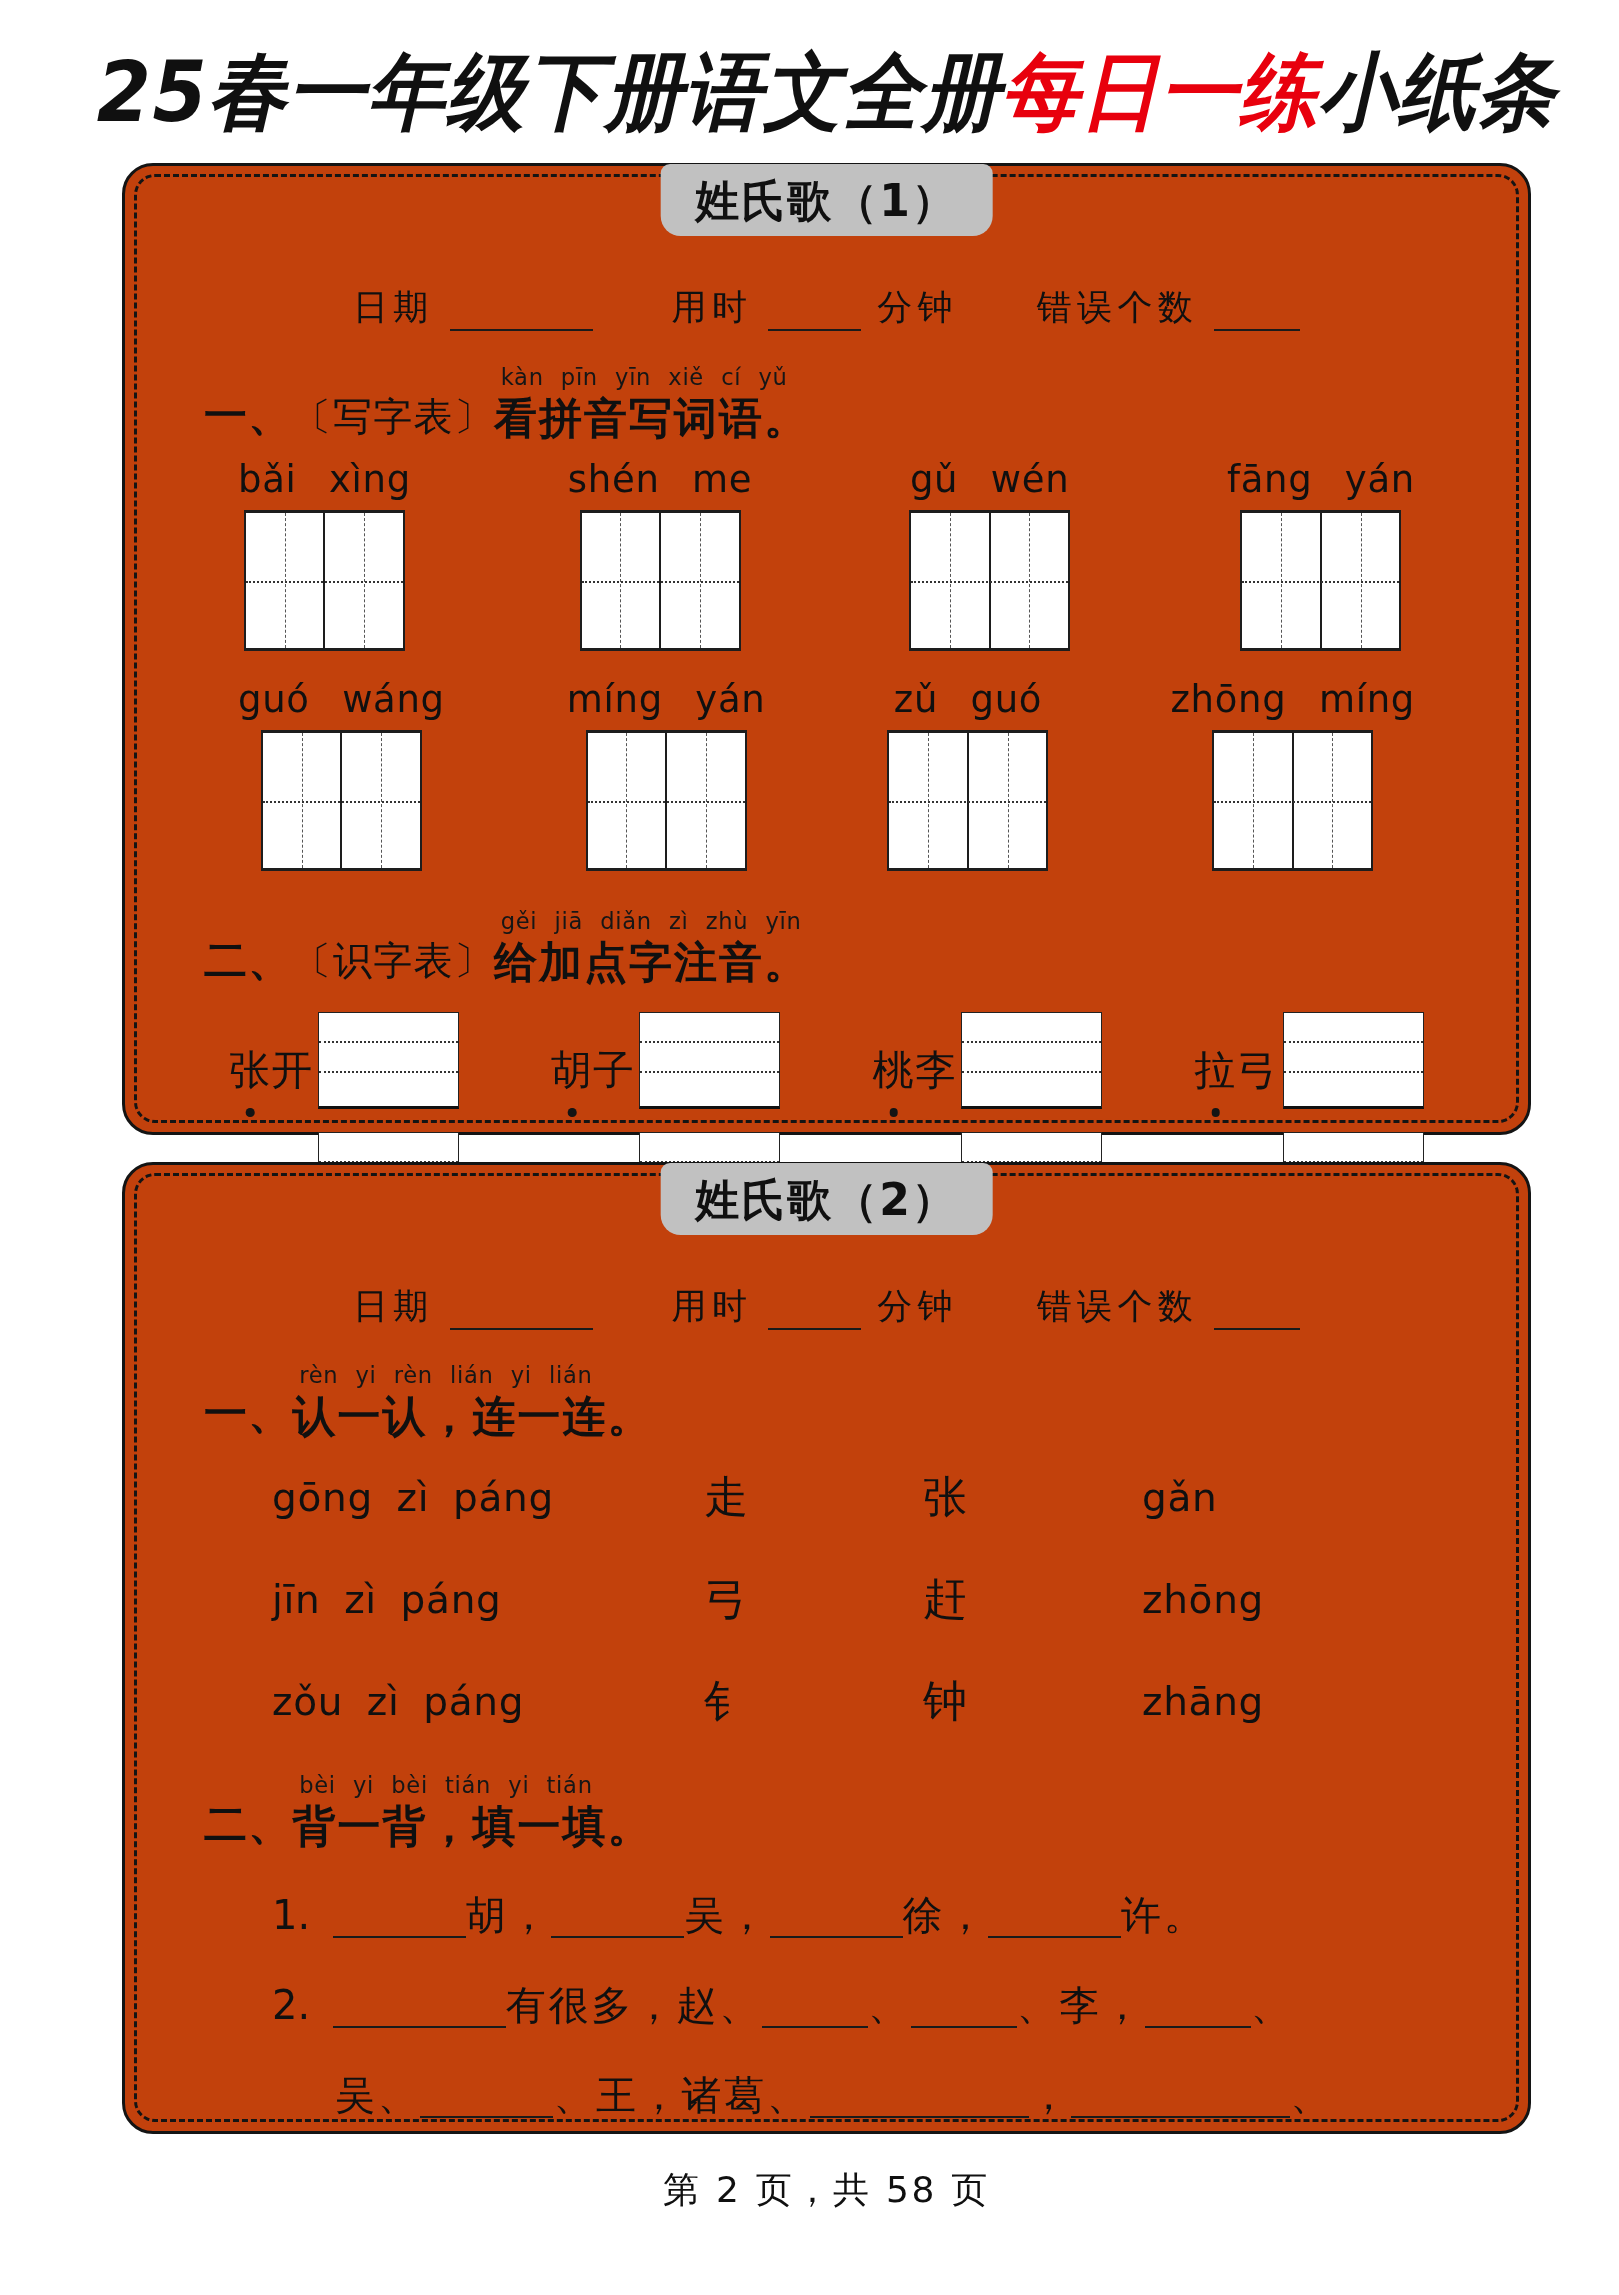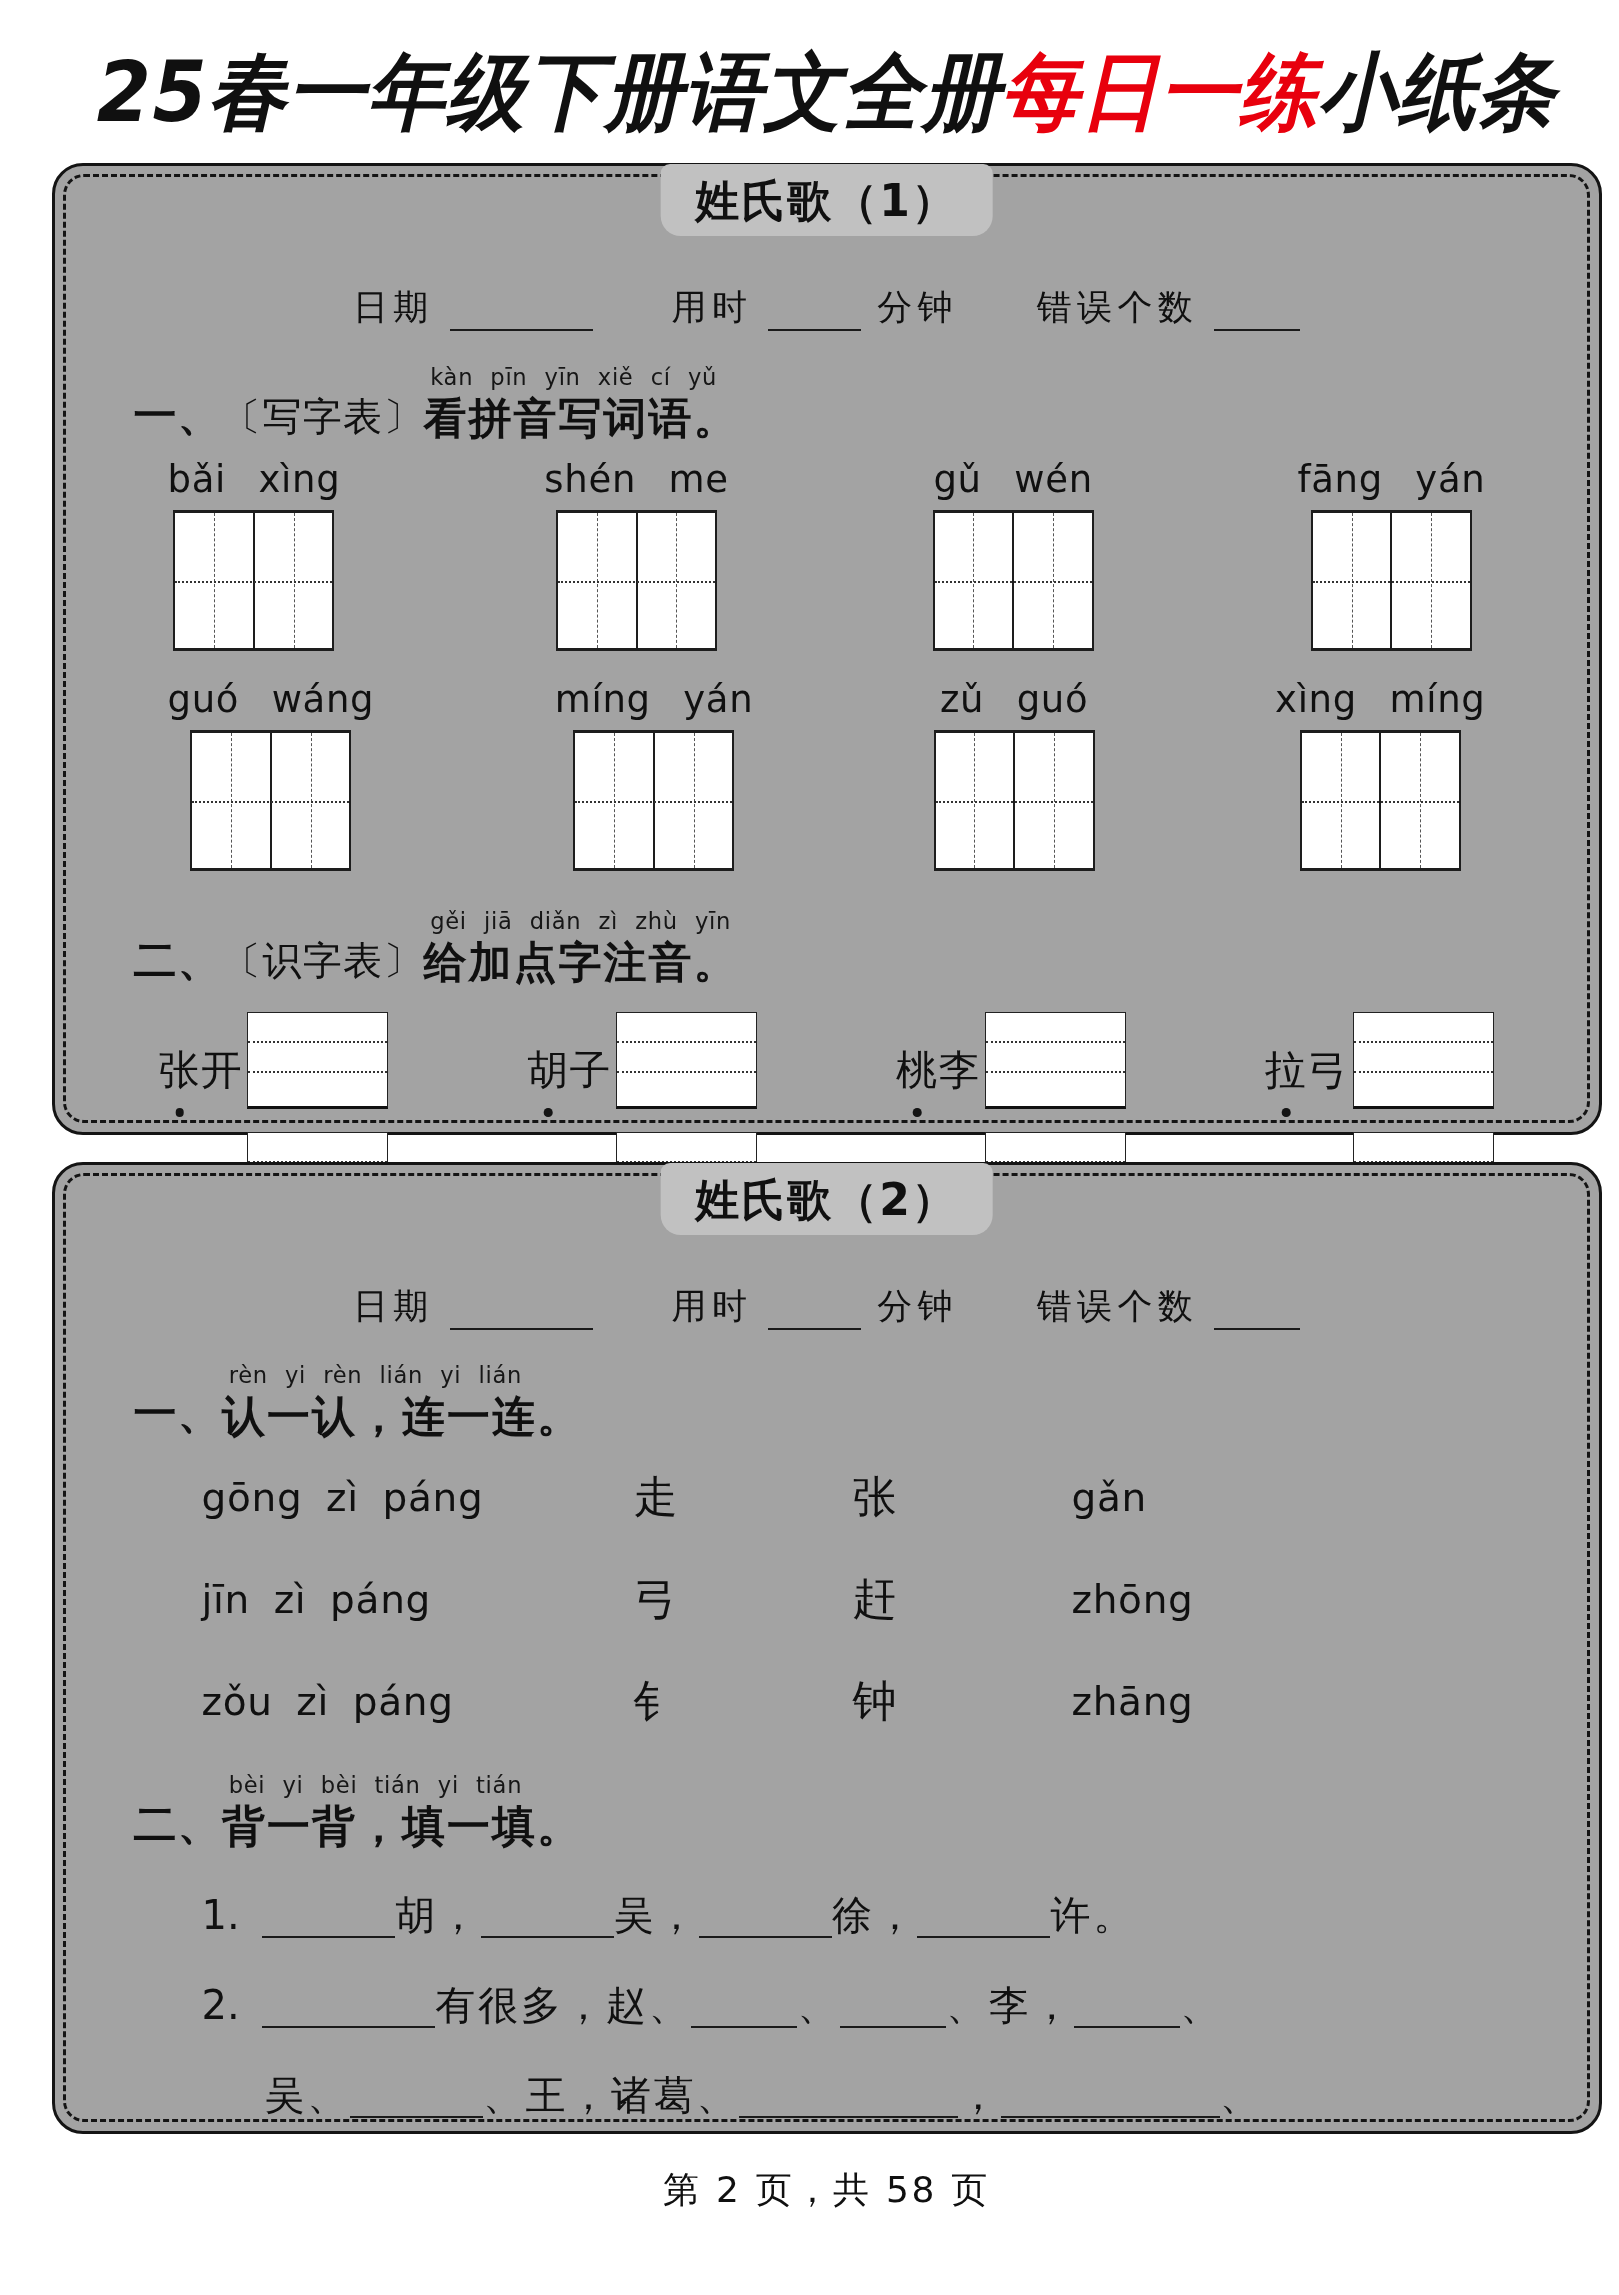--- a/index.html
+++ b/index.html
@@ -21,25 +21,25 @@
     font-weight:900;
     font-style:italic;
     letter-spacing:1.3px;
     white-space:nowrap;
     transform:scaleY(1.08);
   }
   .main-title .hl { color:#e8000d; }
   
   .sheet {
     position:relative;
-    width:1550px;
+    width:1409px;
     margin:0 auto;
     border:3.3px solid #141414;
     border-radius:31px;
-    background:#a3a3a3;
+    background:#c2410c;
   }
   .sheet-dash {
     position:absolute; inset:8.6px;
     border:3.3px dashed #141414;
     border-radius:21px;
     pointer-events:none;
   }
   .sheet1 { margin-top:18.6px;  height:972px; }
   .sheet2 { margin-top:27px;  height:972px; }
   .badge {
@@ -263,21 +263,21 @@
             </div>
         </div>
         <div class="wg-item">
           <div class="wg-pinyin">zǔ guó</div>
           <div class="wgrid">
               <div class="wcell"></div>
               <div class="wcell"></div>
             </div>
         </div>
         <div class="wg-item">
-          <div class="wg-pinyin">xìng míng</div>
+          <div class="wg-pinyin">zhōng míng</div>
           <div class="wgrid">
               <div class="wcell"></div>
               <div class="wcell"></div>
             </div>
         </div>
       </div>
 
       <div class="hgroup" style="margin-top:37px;">
         <span class="hnum">二、</span>
         <span class="htag">〔识字表〕</span>

